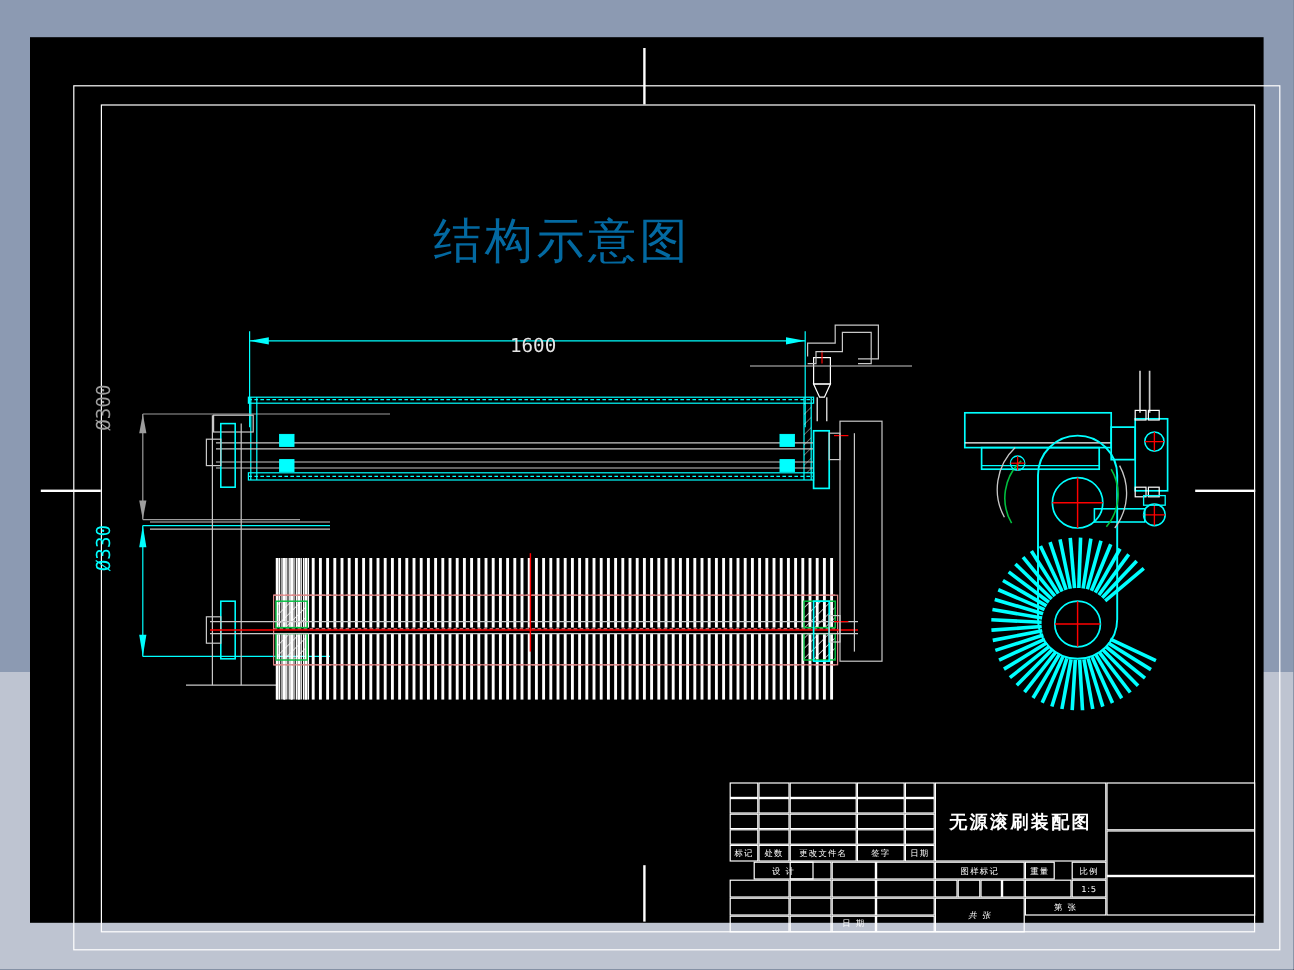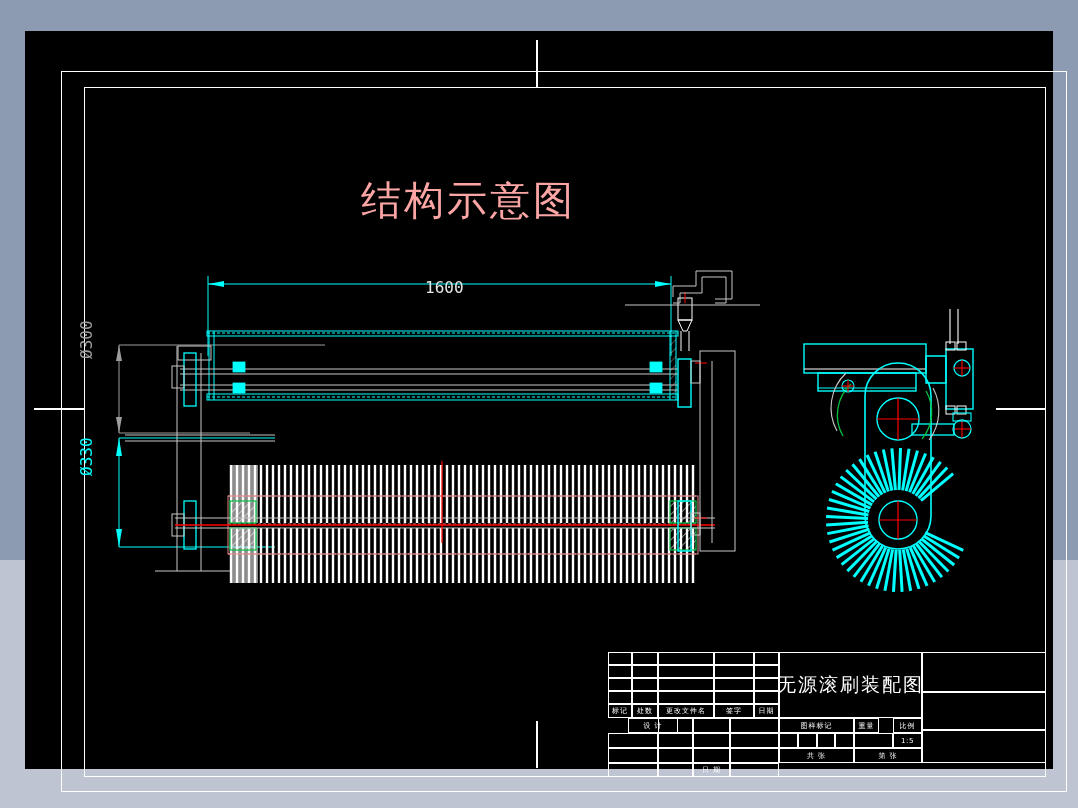--- a/index.html
+++ b/index.html
@@ -48,21 +48,21 @@
     width: 962px; height: 690px;
     border: 1.5px solid #ffffff;
     box-sizing: border-box;
   }
   .center-tick {
     position: absolute;
     background: #ffffff;
   }
   .title-main {
     position: absolute;
-    color: #fca5a5;
+    color: #0369a1;
     font-size: 40px;
     letter-spacing: 3px;
     font-family: "DejaVu Sans", sans-serif;
     white-space: nowrap;
   }
   svg.cad { position: absolute; left: 0; top: 0; }
 
   
   .titleblock {
     position: absolute;
@@ -77,23 +77,23 @@
     font-size: 7px;
     font-family: "DejaVu Sans", sans-serif;
     display: flex;
     align-items: center;
     justify-content: center;
     letter-spacing: 1px;
     white-space: nowrap;
     overflow: hidden;
   }
   .tb-title {
-    font-size: 19px;
+    font-size: 15px;
     letter-spacing: 2px;
-    font-weight: normal;
+    font-weight: bold;
   }
   .tb-scale { font-size: 7px; letter-spacing: 0.5px;}
   .dimtext { font-family: "DejaVu Sans Mono", monospace; }
 </style>
 </head>
 <body>
 
 <div id="root">
 
   <div class="backdrop-upper"></div>
@@ -592,21 +592,21 @@
       <div class="tb-cell" style="left:246px; top:66px; width:25px; height:15px;">重量</div>
       <div class="tb-cell" style="left:285px; top:66px; width:29px; height:15px;">比例</div>
 
       <div class="tb-cell" style="left:171px; top:81px; width:19px; height:15px;"></div>
       <div class="tb-cell" style="left:190px; top:81px; width:19px; height:15px;"></div>
       <div class="tb-cell" style="left:209px; top:81px; width:18px; height:15px;"></div>
       <div class="tb-cell" style="left:227px; top:81px; width:19px; height:15px;"></div>
       <div class="tb-cell" style="left:246px; top:81px; width:39px; height:15px;"></div>
       <div class="tb-cell tb-scale" style="left:285px; top:81px; width:29px; height:15px;">1:5</div>
 
-      <div class="tb-cell" style="left:171px; top:96px; width:75px; height:15px;">共    张</div>
+      <div class="tb-cell" style="left:171px; top:96px; width:75px; height:29px;font-style:italic;">共    张</div>
       <div class="tb-cell" style="left:246px; top:96px; width:68px; height:15px;">第    张</div>
 
       <div class="tb-cell" style="left:314px; top:0px;  width:124px; height:40px;"></div>
       <div class="tb-cell" style="left:314px; top:40px; width:124px; height:38px;"></div>
       <div class="tb-cell" style="left:314px; top:78px; width:124px; height:33px;"></div>
     </div>
 
   </div>
 </div>
 

